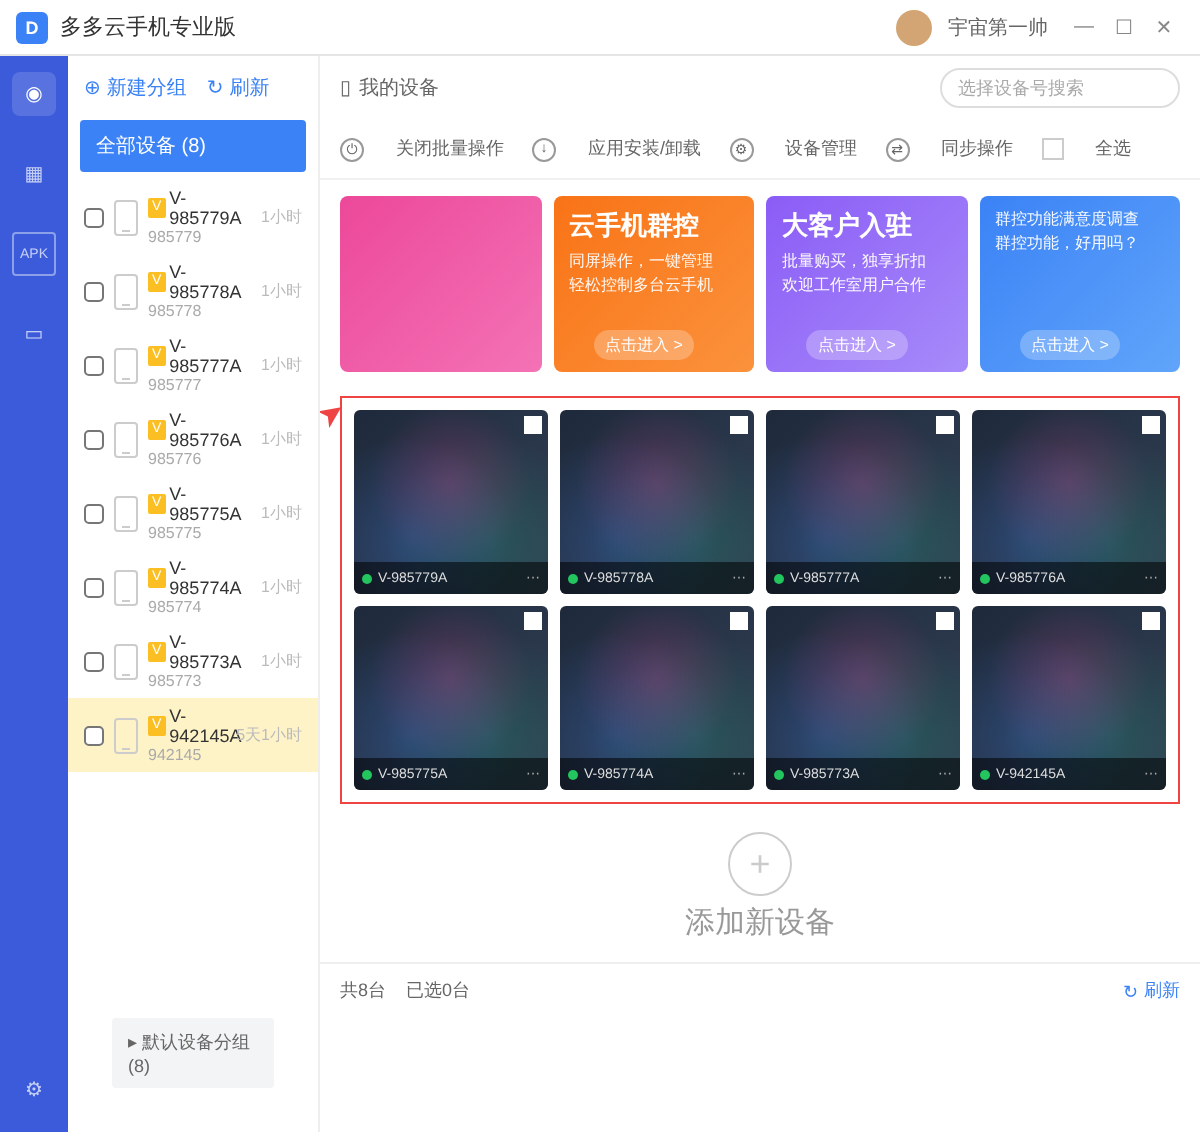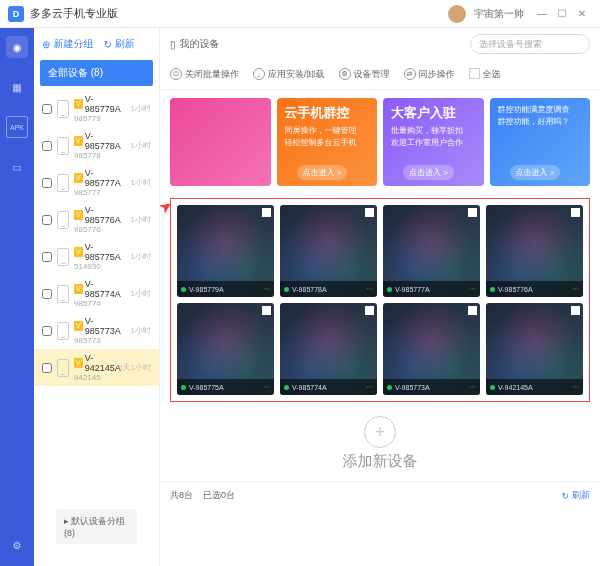--- a/index.html
+++ b/index.html
@@ -29,21 +29,21 @@
 .dev-badge{display:inline-block;background:#fbbf24;color:#fff;font-size:7px;padding:0 2px;border-radius:1px;line-height:10px}
 .dev-id{font-size:8px;color:#aaa}
 .dev-time{font-size:8px;color:#bbb}
 .dev-item.hl2{background:#fef3c7}
 .default-group{margin:22px;padding:6px 8px;background:#f3f4f6;font-size:9px;color:#666;border-radius:2px;cursor:pointer}
 .content{flex:1;background:#fff;display:flex;flex-direction:column;overflow:hidden}
 .content-top{display:flex;height:32px;align-items:center;padding:0 10px;gap:12px;font-size:10px;color:#666}
 .my-devices{display:flex;align-items:center;gap:4px}
 .search{margin-left:auto;width:120px;height:20px;border:1px solid #ddd;border-radius:10px;padding:0 8px;font-size:9px;color:#aaa;display:flex;align-items:center}
 .toolbar{display:flex;height:30px;align-items:center;padding:0 10px;gap:14px;font-size:9px;color:#666;border-bottom:1px solid #f0f0f0}
-.tb-item{display:flex;align-items:flex-start;gap:3px;cursor:pointer}
+.tb-item{display:flex;align-items:center;gap:16px;cursor:pointer}
 .tb-icon{width:12px;height:12px;border:1px solid #999;border-radius:50%;display:flex;align-items:center;justify-content:center;font-size:7px}
 .tb-check{width:11px;height:11px;border:1px solid #ccc}
 .promo-row{display:flex;gap:6px;padding:8px 10px}
 .promo{flex:1;height:88px;border-radius:4px;color:#fff;padding:6px 8px;display:flex;flex-direction:column;font-size:9px;position:relative;overflow:hidden}
 .promo-title{font-size:13px;font-weight:bold;margin-bottom:3px}
 .promo-sub{font-size:8px;line-height:12px;opacity:0.95}
 .promo-btn{position:absolute;bottom:6px;left:20px;background:rgba(255,255,255,0.25);padding:2px 6px;border-radius:8px;font-size:8px;cursor:pointer}
 .promo1{background:linear-gradient(135deg,#ec4899,#f472b6)}
 .promo2{background:linear-gradient(135deg,#f97316,#fb923c)}
 .promo3{background:linear-gradient(135deg,#8b5cf6,#a78bfa)}
@@ -127,21 +127,21 @@
       <div class="dev-name"><span class="dev-badge">V</span>V-985776A</div>
       <div class="dev-id">985776</div>
     </div>
     <div class="dev-time">1小时</div>
   </div>
         <div class="dev-item">
     <input type="checkbox" style="">
     <div class="dev-phone"></div>
     <div class="dev-info">
       <div class="dev-name"><span class="dev-badge">V</span>V-985775A</div>
-      <div class="dev-id">514930</div>
+      <div class="dev-id">985775</div>
     </div>
     <div class="dev-time">1小时</div>
   </div>
         <div class="dev-item">
     <input type="checkbox" style="">
     <div class="dev-phone"></div>
     <div class="dev-info">
       <div class="dev-name"><span class="dev-badge">V</span>V-985774A</div>
       <div class="dev-id">985774</div>
     </div>

